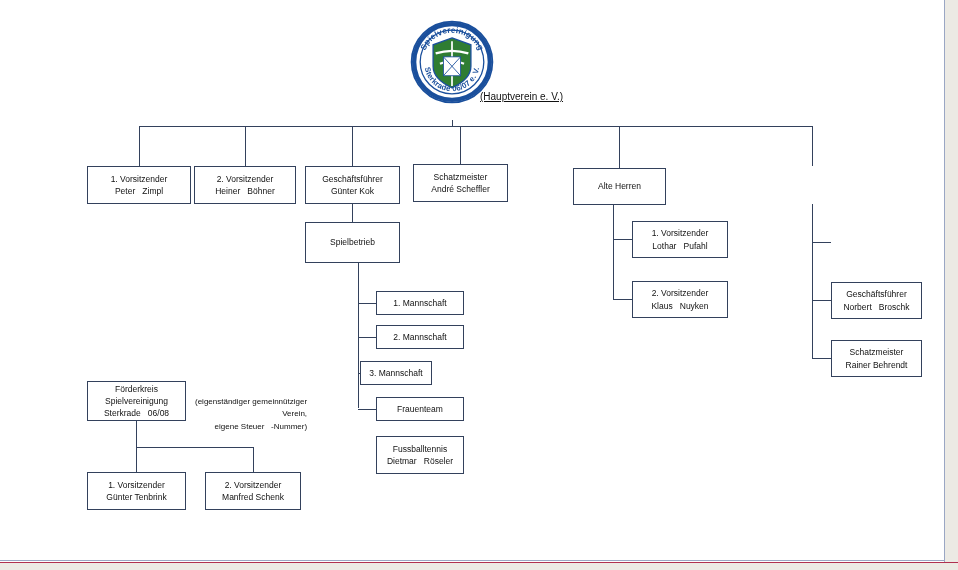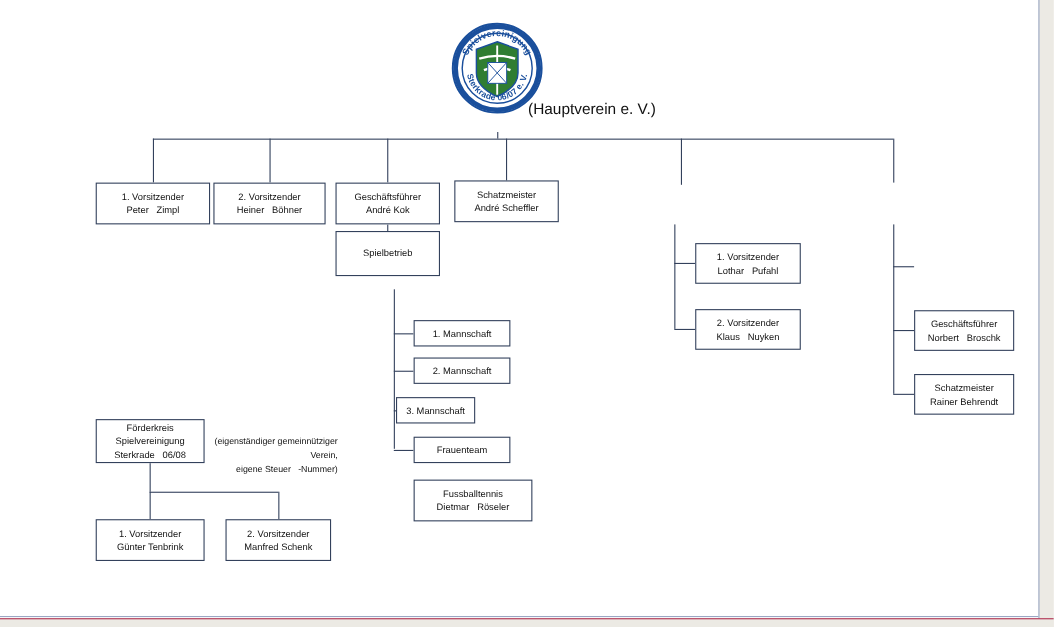--- a/index.html
+++ b/index.html
@@ -84,23 +84,24 @@
     height: 116px;
     background: #ffffff;
     display: flex;
     align-items: center;
     justify-content: center;
   }
   .logo-caption {
     position: absolute;
     left: 480px;
     top: 91px;
-    font-size: 14px;
+    font-size: 10px;
     color: #111111;
     white-space: nowrap;
+    text-decoration: underline;
   }
   .note {
     position: absolute;
     font-size: 8px;
     color: #111111;
     line-height: 1.55;
     white-space: pre;
     text-align: right;
   }
 </style>
@@ -176,31 +177,34 @@
     <span class="ln">Peter   Zimpl</span>
   </div>
 
   <div class="box" style="left:194px; top:166px; width:102px; height:38px;">
     <span class="ln">2. Vorsitzender</span>
     <span class="ln">Heiner   Böhner</span>
   </div>
 
   <div class="box" style="left:305px; top:166px; width:95px; height:38px;">
     <span class="ln">Geschäftsführer</span>
-    <span class="ln">André Kok</span>
+    <span class="ln">Günter Kok</span>
   </div>
 
   <div class="box" style="left:413px; top:164px; width:95px; height:38px;">
     <span class="ln">Schatzmeister</span>
     <span class="ln">André Scheffler</span>
   </div>
 
-
-
-  <div class="box" style="left:305px; top:210px; width:95px; height:41px;">
+  <div class="box" style="left:573px; top:168px; width:93px; height:37px;">
+    <span class="ln">Alte Herren</span>
+  </div>
+
+
+  <div class="box" style="left:305px; top:222px; width:95px; height:41px;">
     <span class="ln">Spielbetrieb</span>
   </div>
 
   <div class="box" style="left:632px; top:221px; width:96px; height:37px;">
     <span class="ln">1. Vorsitzender</span>
     <span class="ln">Lothar   Pufahl</span>
   </div>
 
   <div class="box" style="left:632px; top:281px; width:96px; height:37px;">
     <span class="ln">2. Vorsitzender</span>
@@ -227,21 +231,21 @@
   </div>
 
   <div class="box" style="left:360px; top:361px; width:72px; height:24px;">
     <span class="ln">3. Mannschaft</span>
   </div>
 
   <div class="box" style="left:376px; top:397px; width:88px; height:24px;">
     <span class="ln">Frauenteam</span>
   </div>
 
-  <div class="box" style="left:376px; top:436px; width:108px; height:38px;">
+  <div class="box" style="left:376px; top:436px; width:88px; height:38px;">
     <span class="ln">Fussballtennis</span>
     <span class="ln">Dietmar   Röseler</span>
   </div>
 
   <div class="box" style="left:87px; top:381px; width:99px; height:40px;">
     <span class="ln">Förderkreis</span>
     <span class="ln">Spielvereinigung</span>
     <span class="ln">Sterkrade   06/08</span>
   </div>
 

